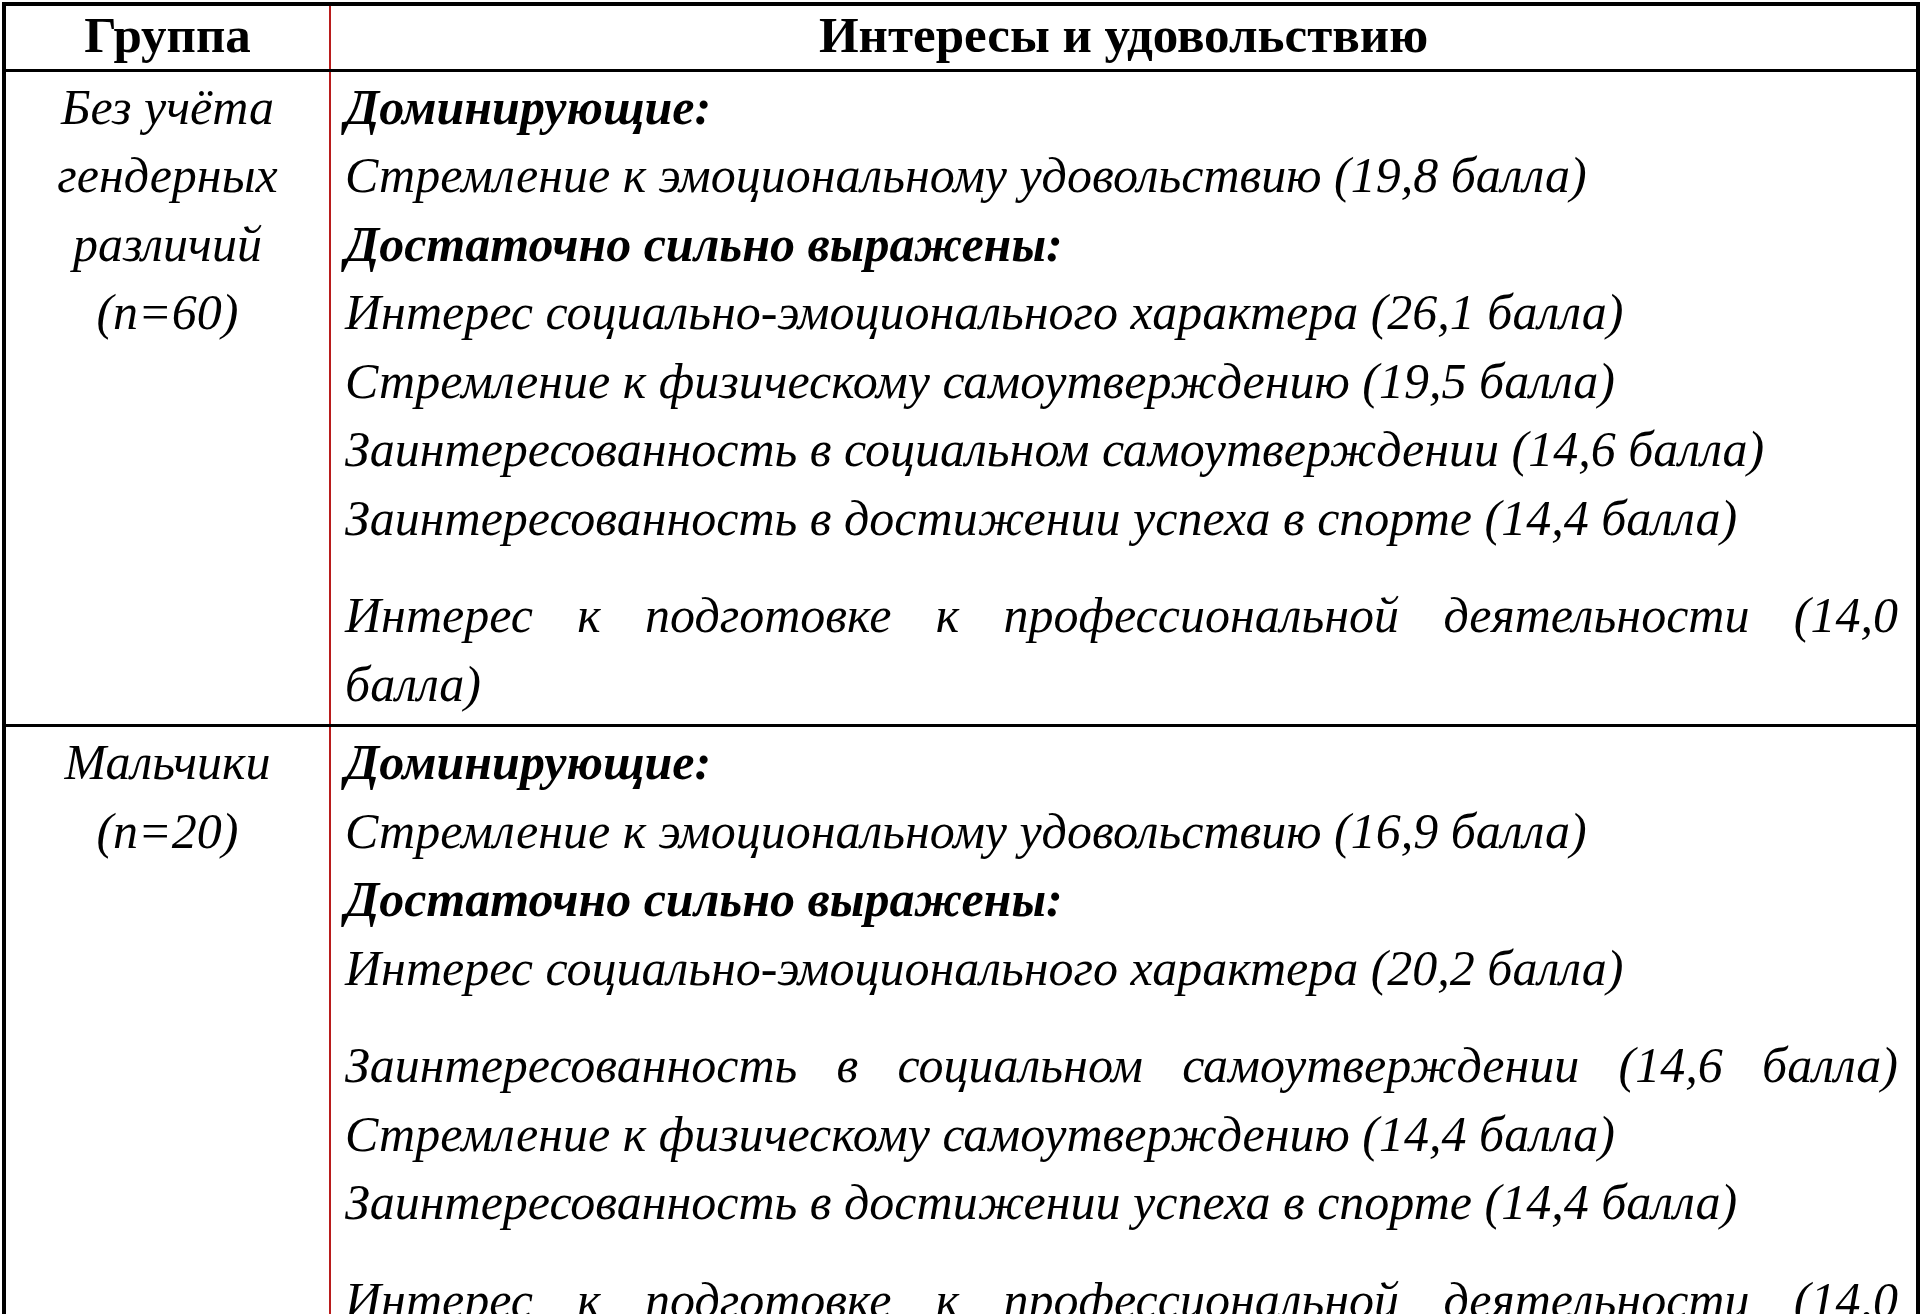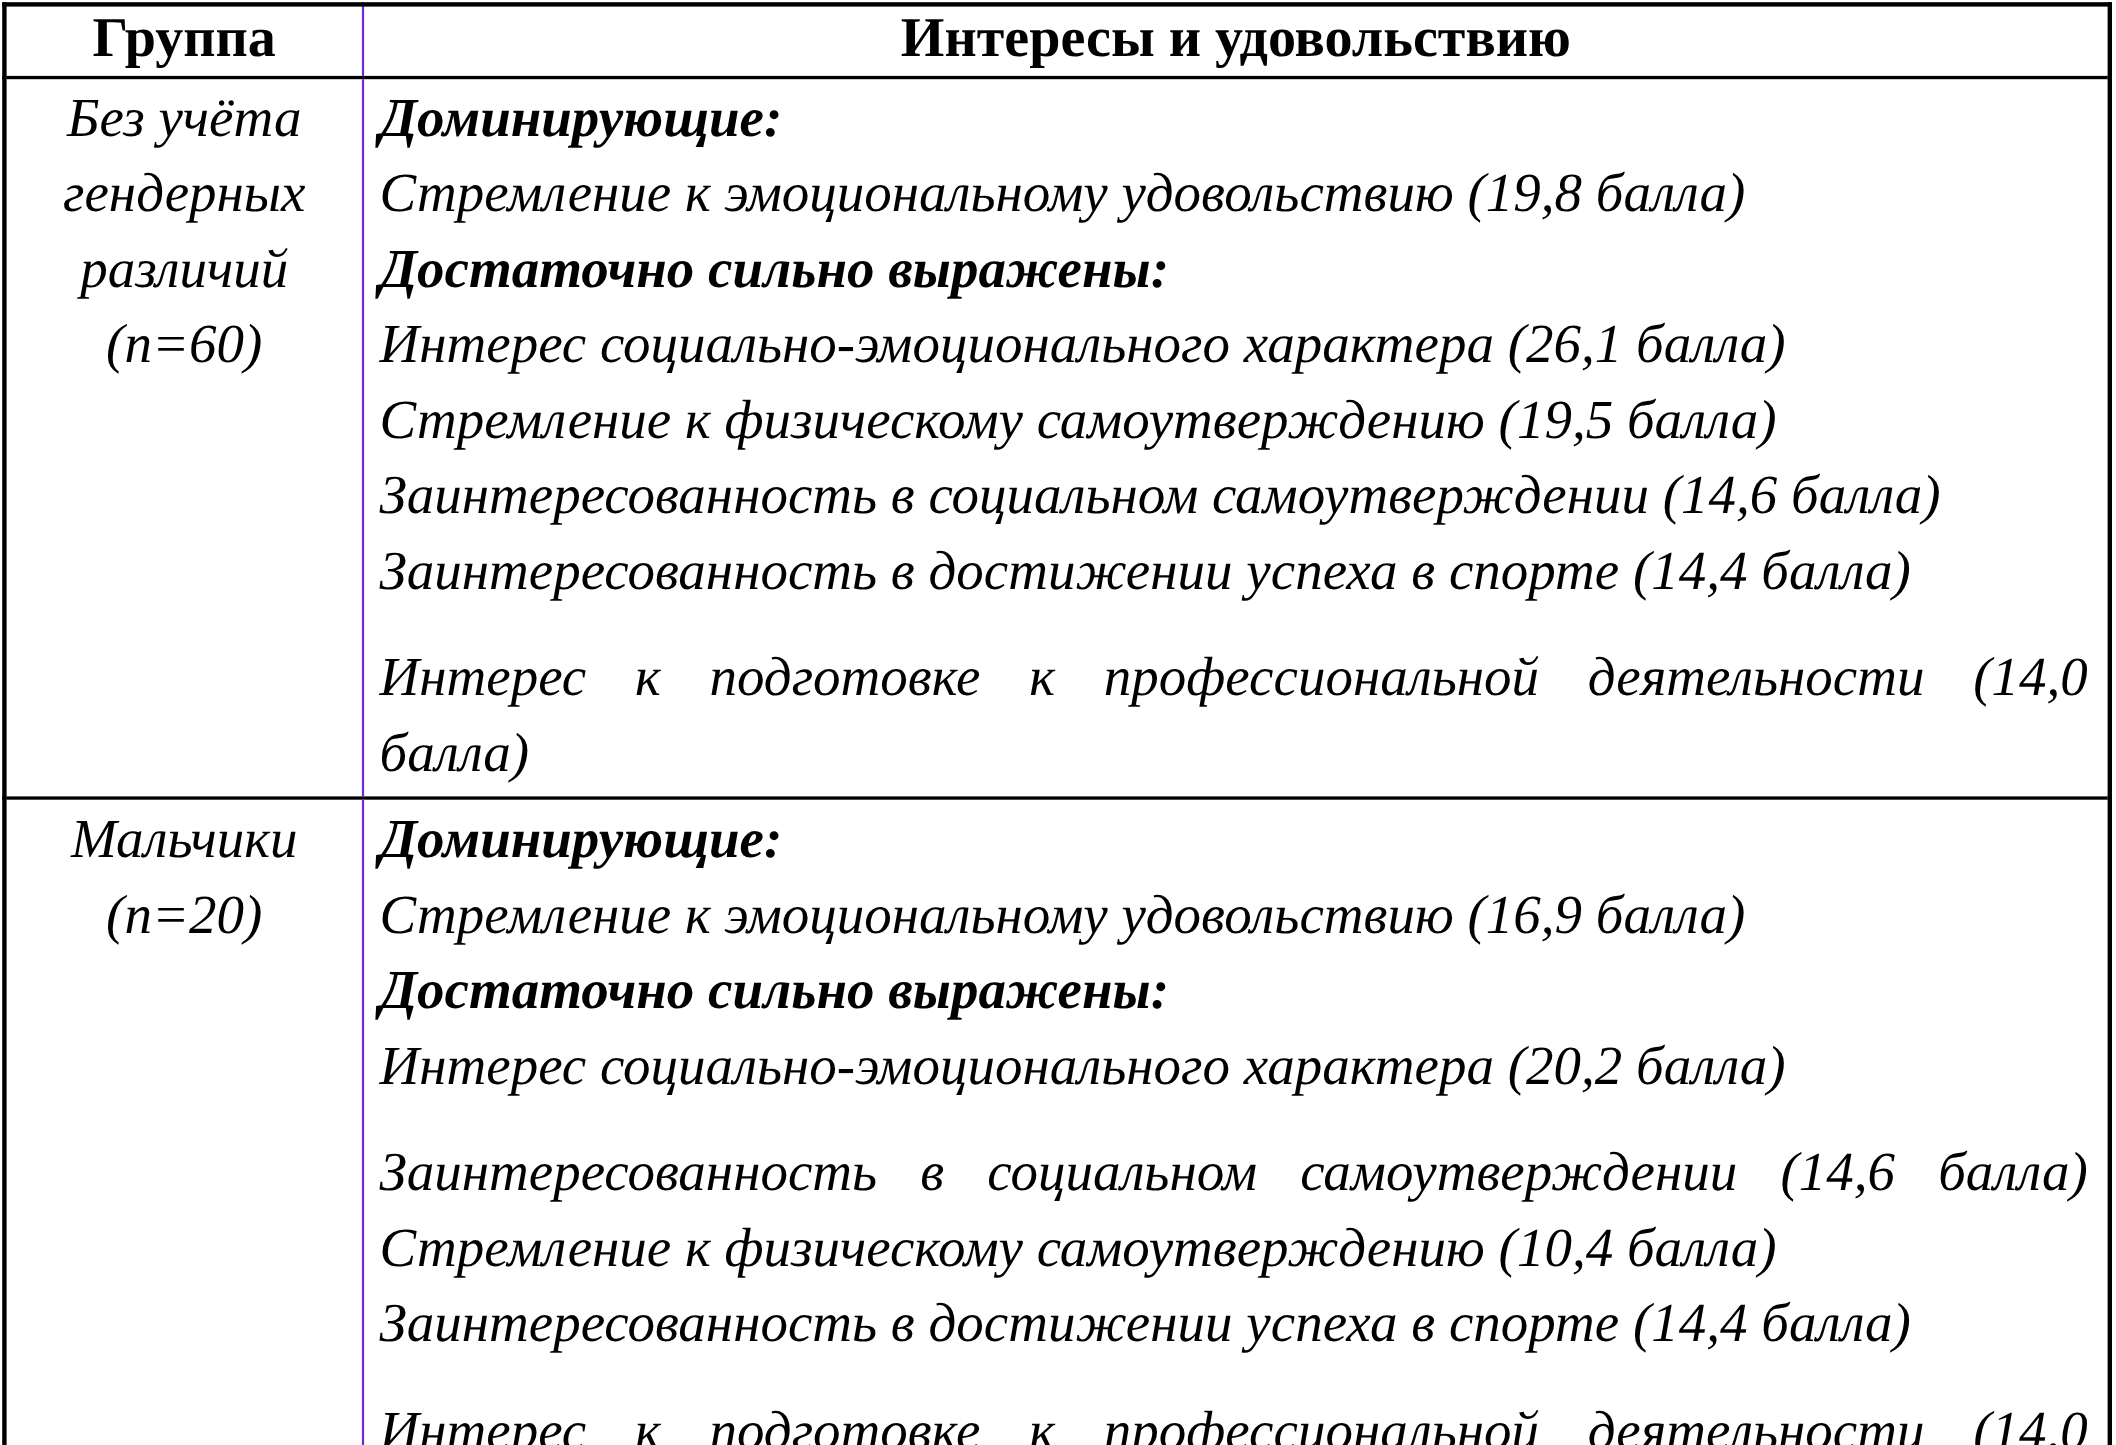--- a/index.html
+++ b/index.html
@@ -20,21 +20,21 @@
     border-collapse: collapse;
     table-layout: fixed;
     width: 1918px;
     border: 4px solid #000000;
     color: #000000;
     font-family: "Liberation Serif", "DejaVu Serif", serif;
     font-size: 50px;
   }
   col.col-group { width: 326px; }
   th, td {
-    border: 2px solid #6d28d9;
+    border: 2px solid #b91c1c;
     box-sizing: border-box;
   }
   thead th {
     height: 66px;
     font-weight: 700;
     font-size: 51px;
     text-align: center;
     vertical-align: middle;
     border-bottom: 3px solid #000000;
     padding: 0 0 4px 0;
@@ -100,21 +100,21 @@
       </tr>
       <tr class="body-row-2">
         <td class="group-cell">Мальчики
 (n=20)</td>
         <td class="interests-cell">
           <p class="item bold">Доминирующие:</p>
           <p class="item">Стремление к эмоциональному удовольствию (16,9 балла)</p>
           <p class="item bold">Достаточно сильно выражены:</p>
           <p class="item">Интерес социально-эмоционального характера (20,2 балла)</p>
           <p class="item stretch">Заинтересованность в социальном самоутверждении (14,6 балла)</p>
-          <p class="item">Стремление к физическому самоутверждению (10,4 балла)</p>
+          <p class="item">Стремление к физическому самоутверждению (14,4 балла)</p>
           <p class="item">Заинтересованность в достижении успеха в спорте (14,4 балла)</p>
           <p class="item stretch">Интерес к подготовке к профессиональной деятельности (14,0
 балла)</p>
         </td>
       </tr>
     </tbody>
   </table>
 </div>
 
 </body></html>

